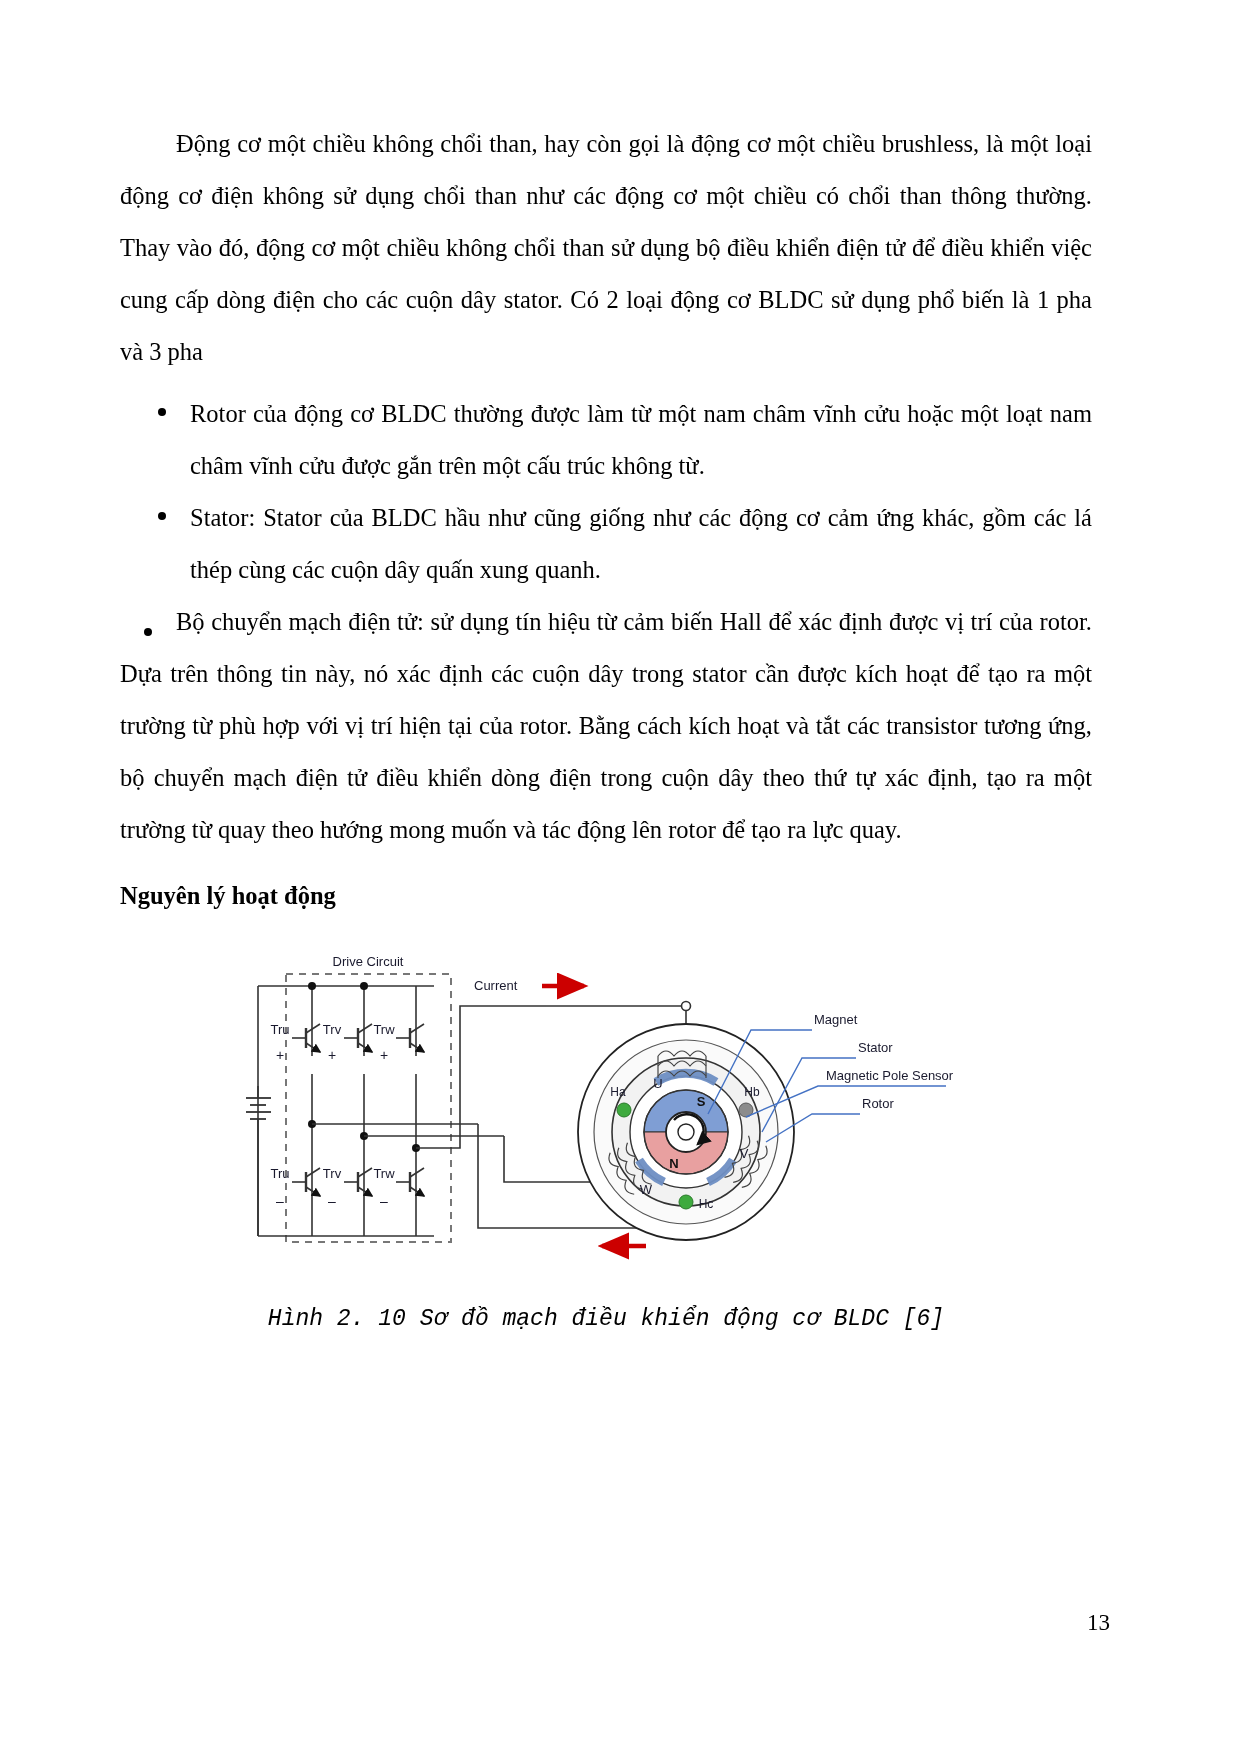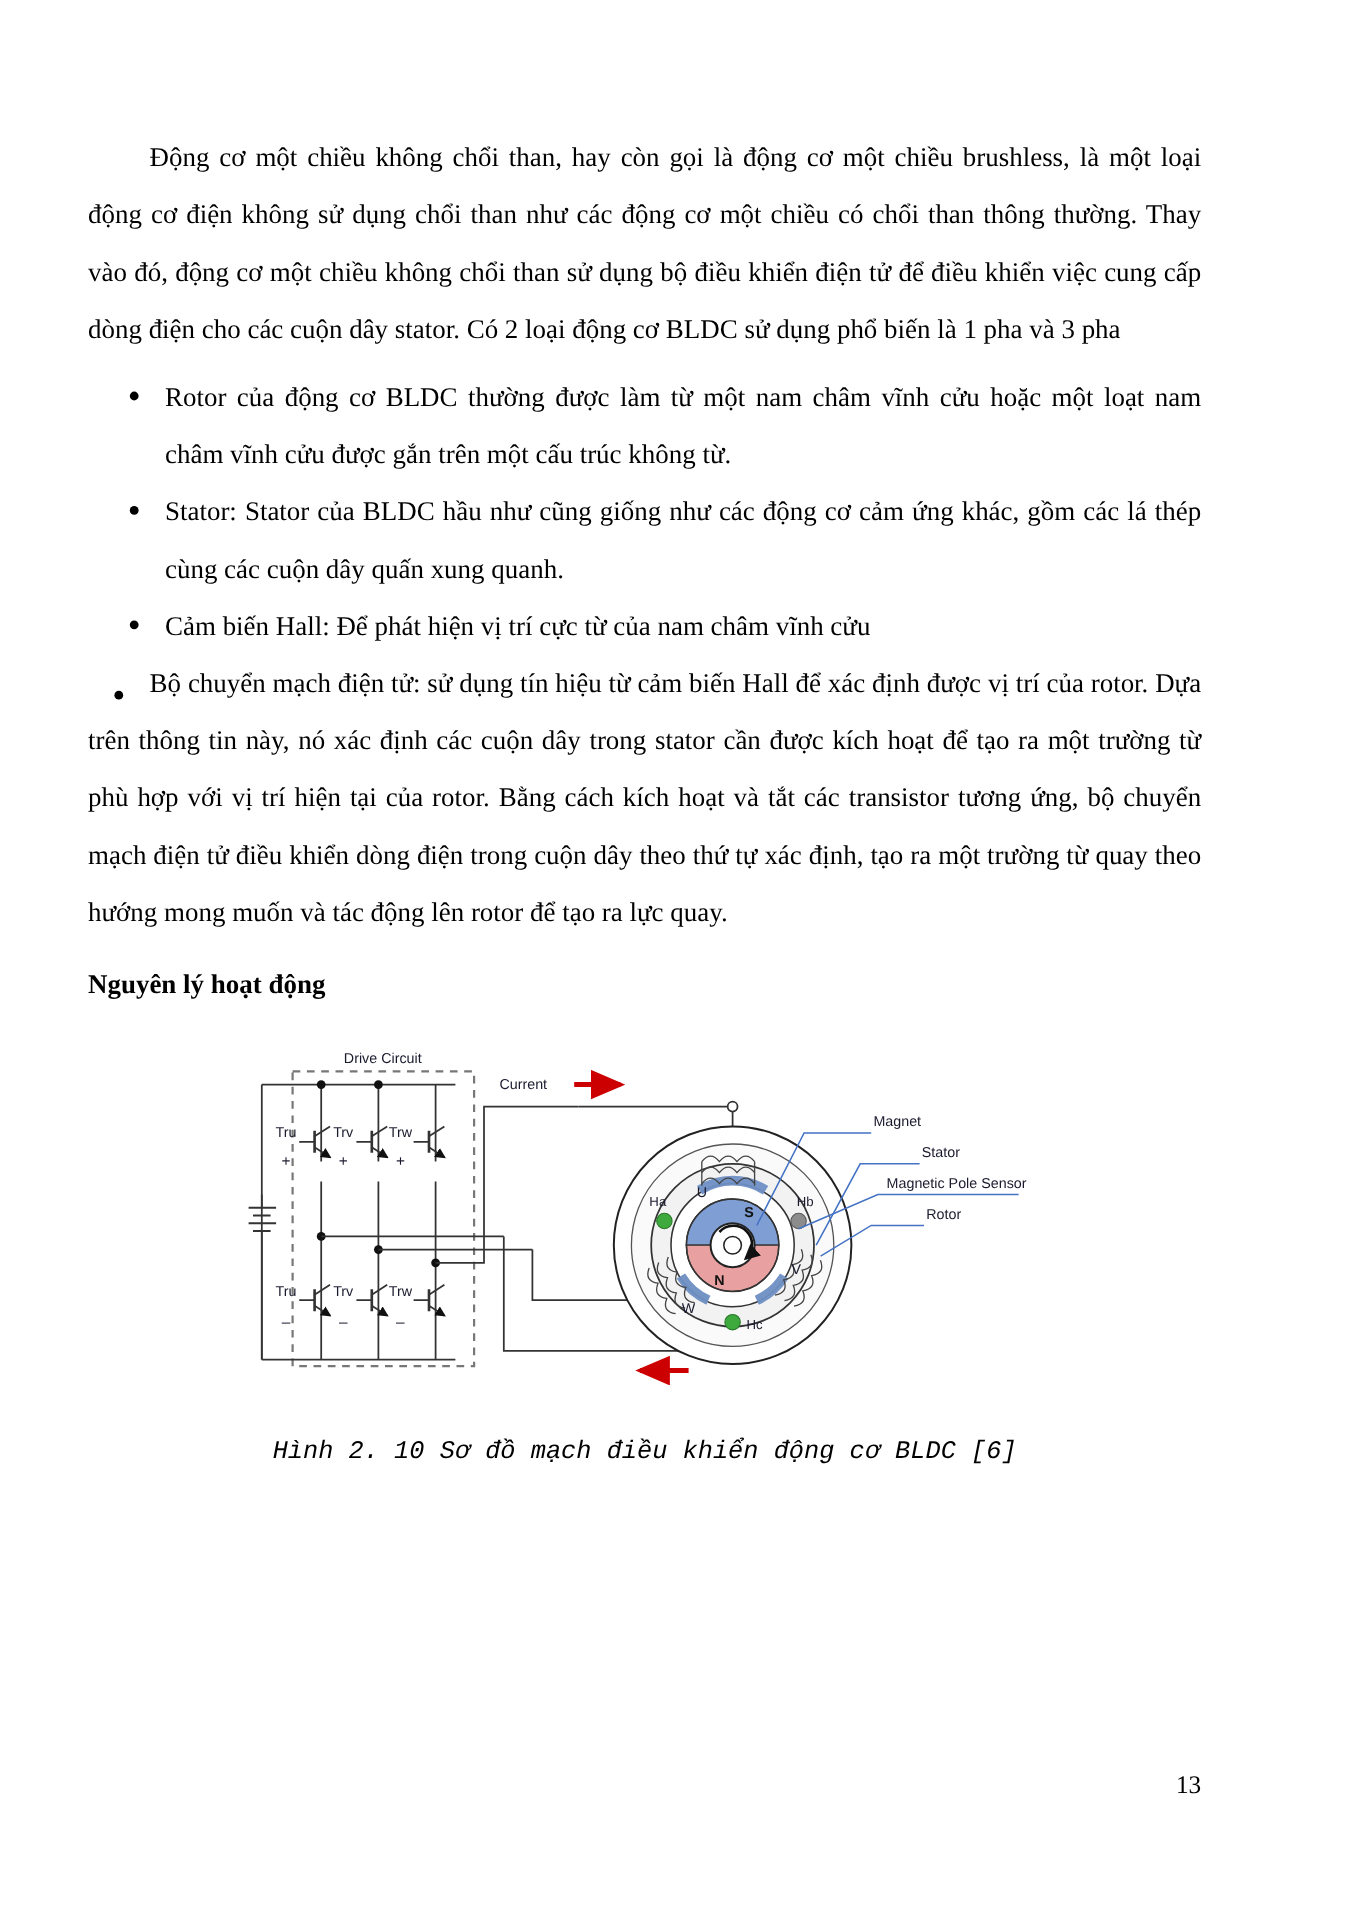--- a/index.html
+++ b/index.html
@@ -8,21 +8,21 @@
     background:#ffffff;
     font-family:"Liberation Serif", serif;
     color:#000;
     position:relative;
     overflow:hidden;
   }
   .page{
     position:absolute;
     left:0;top:0;width:1240px;height:1754px;
     box-sizing:border-box;
-    padding:118px 148px 0 80px;
+    padding:118px 148px 0 120px;
   }
   .para{
     font-size:24.5px;
     line-height:52px;
     text-align:justify;
     text-justify:inter-word;
     margin:0 0 10px 0;
   }
   .para.first{ text-indent:56px; }
   .heading{
@@ -61,21 +61,21 @@
   .figcap{
     font-size:23px;
     font-style:italic;
     text-align:center;
     margin-top:26px;
     line-height:34px;
     font-family:Liberation Mono, monospace;
   }
   .pagenum{
     position:absolute;
-    right:148px;
+    right:130px;
     bottom:118px;
     font-size:23px;
   }
   .diagwrap{
     width:720px;
     height:330px;
     margin:0 auto;
     position:relative;
   }
   svg.diagram{ display:block; }
@@ -89,24 +89,20 @@
 
 
   <ul class="bullets">
     <li>
       <span class="dot"></span>
       <span>Rotor của động cơ BLDC thường được làm từ một nam châm vĩnh cửu hoặc một loạt nam châm vĩnh cửu được gắn trên một cấu trúc không từ.</span>
     </li>
     <li>
       <span class="dot"></span>
       <span>Stator: Stator của BLDC hầu như cũng giống như các động cơ cảm ứng khác, gồm các lá thép cùng các cuộn dây quấn xung quanh.</span>
-    </li>
-    <li>
-      <span class="dot"></span>
-      <span>Cảm biến Hall: Để phát hiện vị trí cực từ của nam châm vĩnh cửu</span>
     </li>
   </ul>
 
   <p class="para hang">
     <span style="position:relative;">
       <span style="position:absolute;left:-32px;top:20px;width:8px;height:8px;background:#000;border-radius:50%;"></span>
     </span><span>Bộ chuyển mạch điện tử: sử dụng tín hiệu từ cảm biến Hall để xác định được vị trí của rotor. Dựa trên thông tin này, nó xác định các cuộn dây trong stator cần được kích hoạt để tạo ra một trường từ phù hợp với vị trí hiện tại của rotor. Bằng cách kích hoạt và tắt các transistor tương ứng, bộ chuyển mạch điện tử điều khiển dòng điện trong cuộn dây theo thứ tự xác định, tạo ra một trường từ quay theo hướng mong muốn và tác động lên rotor để tạo ra lực quay.</span>
   </p>
 
   <h3 class="heading">Nguyên lý hoạt động</h3>

